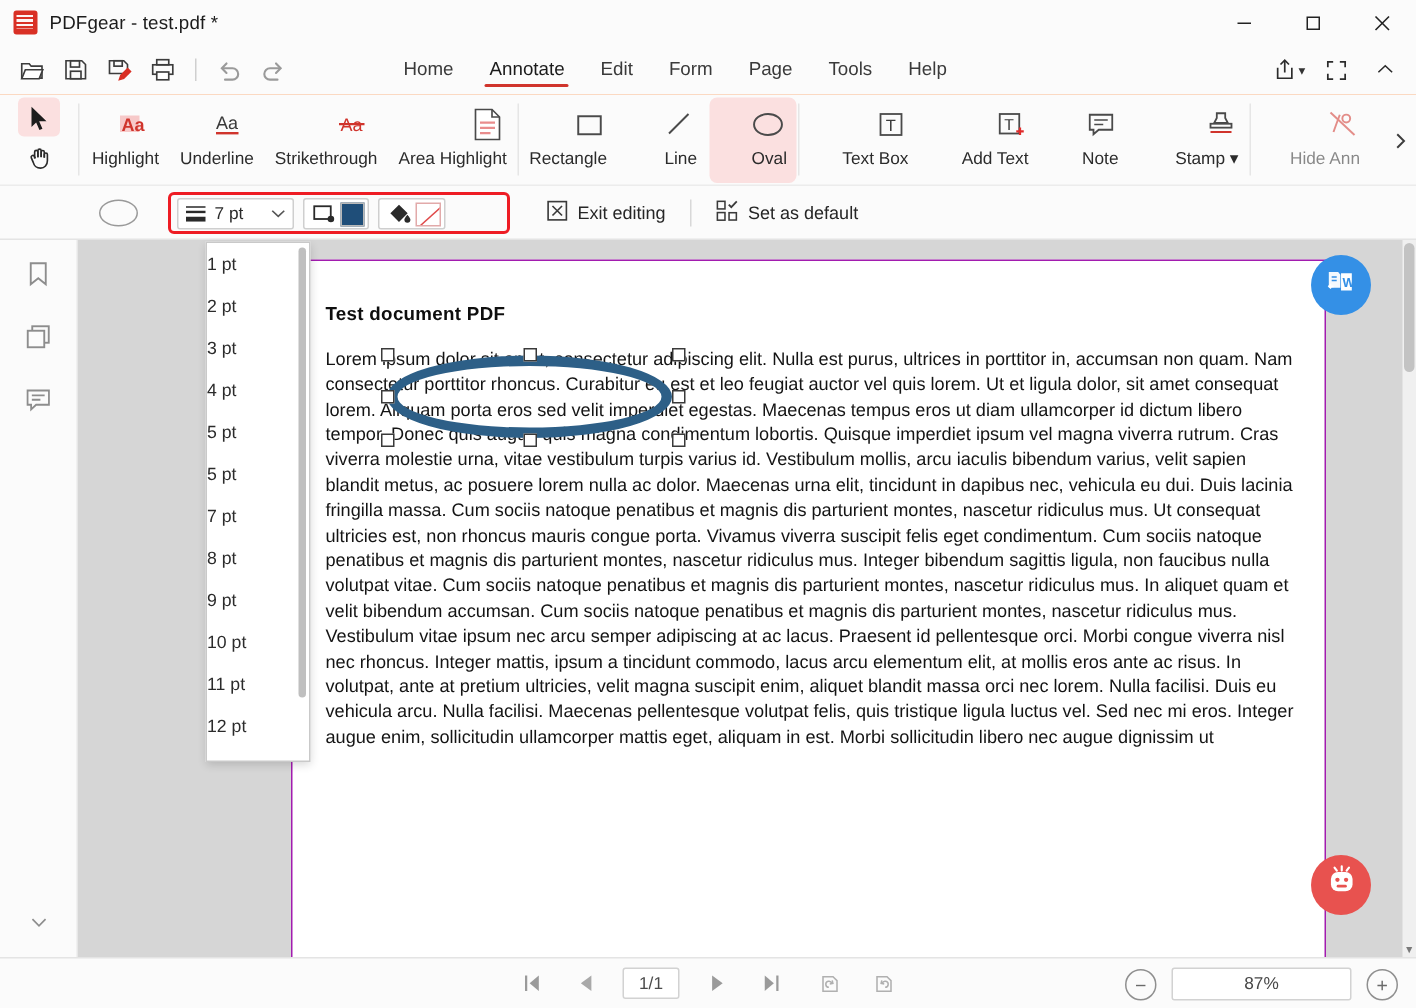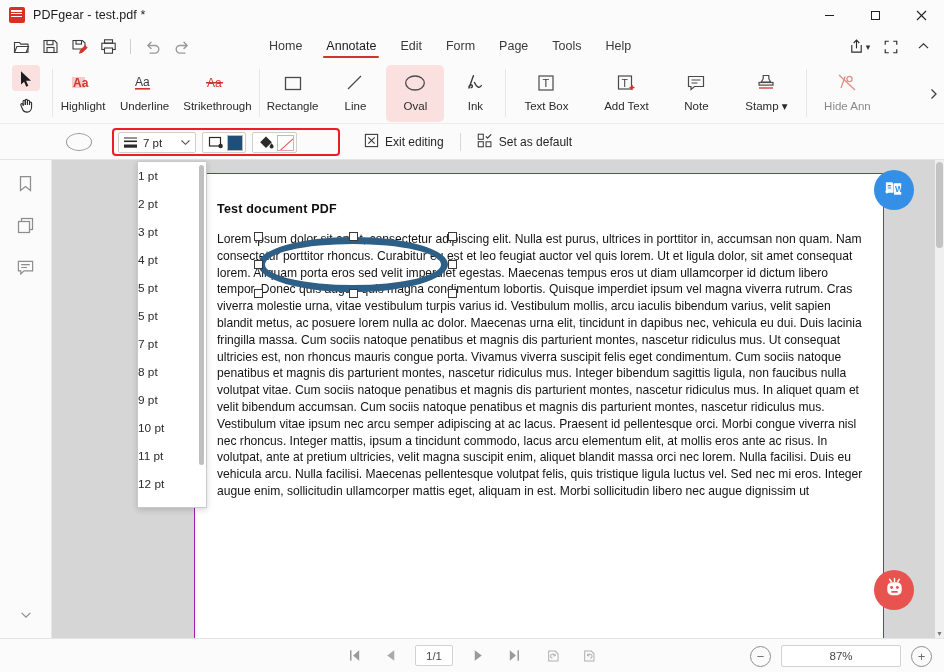--- a/index.html
+++ b/index.html
@@ -99,21 +99,21 @@
     justify-content: center; border-radius: 4px; color: #1e1e1e;
   }
   .sel-btn.active { background: #fbe0e0; }
   .rib-sep {
     width: 1px; height: 48px; background: #e6e6e6; margin-top: 6px;
     flex: 0 0 auto;
   }
   .rib-group { display: flex; align-items: flex-start; }
   .rib-item {
     min-width: 58px; height: 57px; padding: 4px 6px 0;
-    display: flex; flex-direction: column; align-items: center;
+    display: flex; flex-direction: column; align-items: flex-end;
     justify-content: flex-start; gap: 3px;
     border-radius: 5px; margin: 2px 1px 0;
   }
   .rib-item.active { background: #fbe0e0; }
   .rib-ico {
     height: 28px; display: flex; align-items: center; justify-content: center;
   }
   .rib-lbl {
     font-size: 11.5px; color: #2b2b2b; white-space: nowrap; line-height: 1.1;
   }
@@ -487,20 +487,32 @@
       <div class="rib-item">
         <div class="rib-ico">
           <svg width="30" height="24" viewBox="0 0 30 24">
             <text x="5" y="16" font-family="Liberation Sans, sans-serif" font-size="12" fill="#d0342c">Aa</text>
             <rect x="4" y="11" width="17" height="1.5" fill="#d0342c"></rect>
           </svg>
         </div>
         <div class="rib-lbl">Strikethrough</div>
       </div>
 
+      <div class="rib-item wide">
+        <div class="rib-ico">
+          <svg width="26" height="26" viewBox="0 0 26 26" fill="none">
+            <path d="M5 3h11l5 5v15H5z" fill="#fff" stroke="#4a4a4a" stroke-width="1.1"></path>
+            <path d="M16 3v5h5" stroke="#4a4a4a" stroke-width="1.1"></path>
+            <rect x="8" y="11" width="10" height="1.5" fill="#e98d8d"></rect>
+            <rect x="8" y="14.5" width="10" height="1.5" fill="#e98d8d"></rect>
+            <rect x="8" y="18" width="7" height="1.5" fill="#e98d8d"></rect>
+          </svg>
+        </div>
+        <div class="rib-lbl">Area Highlight</div>
+      </div>
     </div>
 
     <div class="rib-sep"></div>
 
     <div class="rib-group">
 
       <div class="rib-item">
         <div class="rib-ico">
           <svg width="24" height="24" viewBox="0 0 24 24">
               <rect x="4.5" y="6.5" width="15" height="12" fill="none" stroke="#4a4a4a" stroke-width="1.3"></rect>
@@ -520,29 +532,20 @@
 
       <div class="rib-item active">
         <div class="rib-ico">
           <svg width="26" height="24" viewBox="0 0 26 24">
               <ellipse cx="13" cy="12" rx="9.3" ry="7" fill="none" stroke="#4a4a4a" stroke-width="1.3"></ellipse>
             </svg>
         </div>
         <div class="rib-lbl">Oval</div>
       </div>
 
-      <div class="rib-item">
-        <div class="rib-ico">
-          <svg width="24" height="24" viewBox="0 0 24 24" fill="none" stroke="#3a3a3a" stroke-width="1.4" stroke-linecap="round">
-            <path d="M6 17c1.5-4.2 3-8.4 4.4-12.3M6 17c-.3-2 1.2-3.4 2.6-3 1.2.4 1 2.2-.4 2.7"></path>
-            <path d="M11.5 11.5c1 2.3 2 4 3.5 4.6 1.3.5 2.6-.2 3.4-1.6"></path>
-          </svg>
-        </div>
-        <div class="rib-lbl">Ink</div>
-      </div>
     </div>
 
     <div class="rib-sep"></div>
 
     <div class="rib-group">
 
       <div class="rib-item wide">
         <div class="rib-ico">
           <svg width="24" height="24" viewBox="0 0 24 24">
             <rect x="5" y="5" width="14" height="14" fill="none" stroke="#4a4a4a" stroke-width="1.2"></rect>

